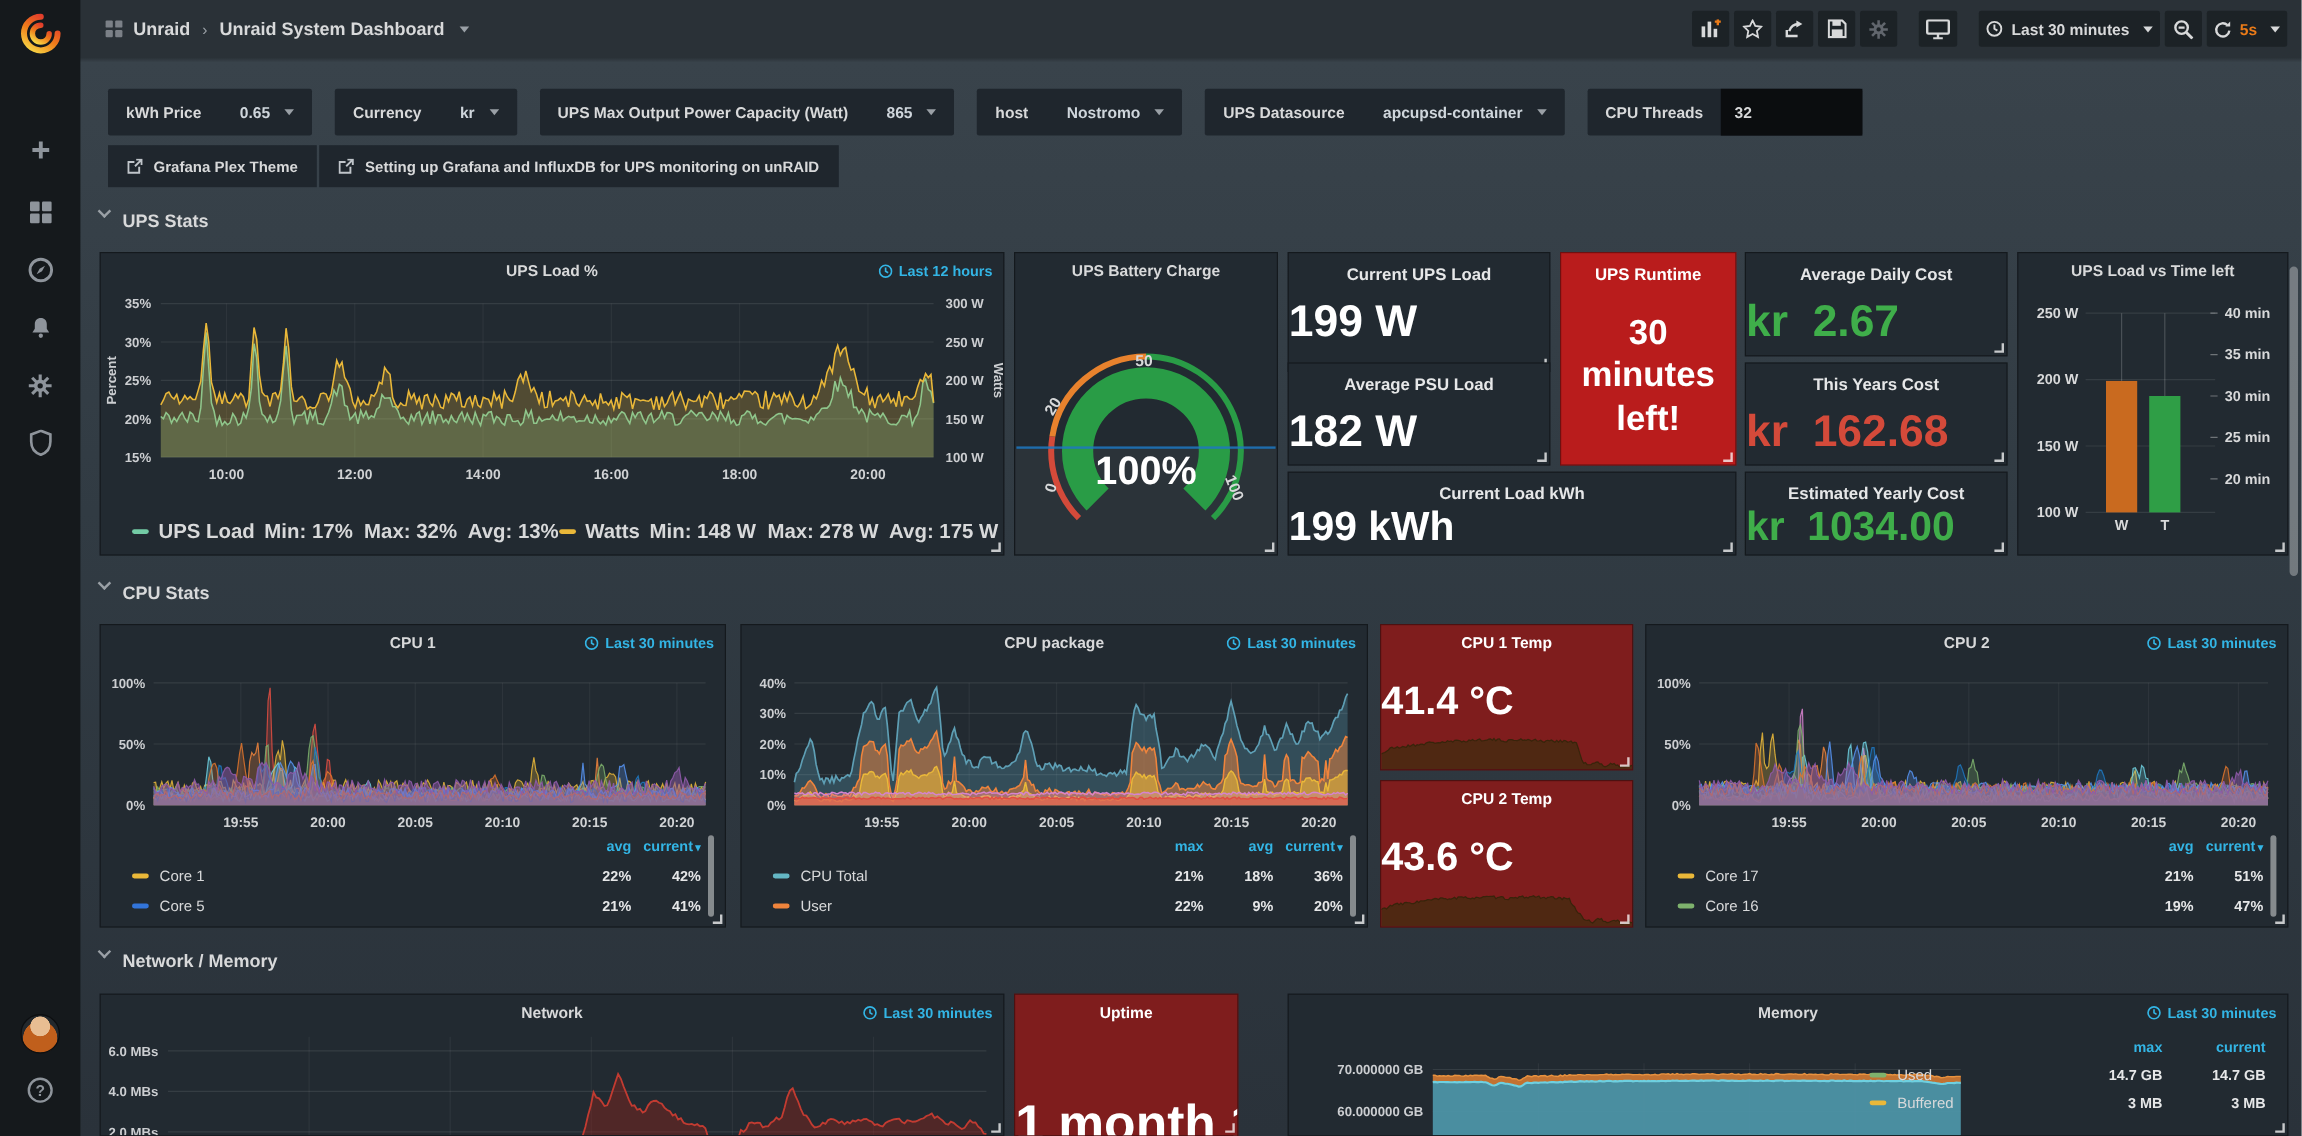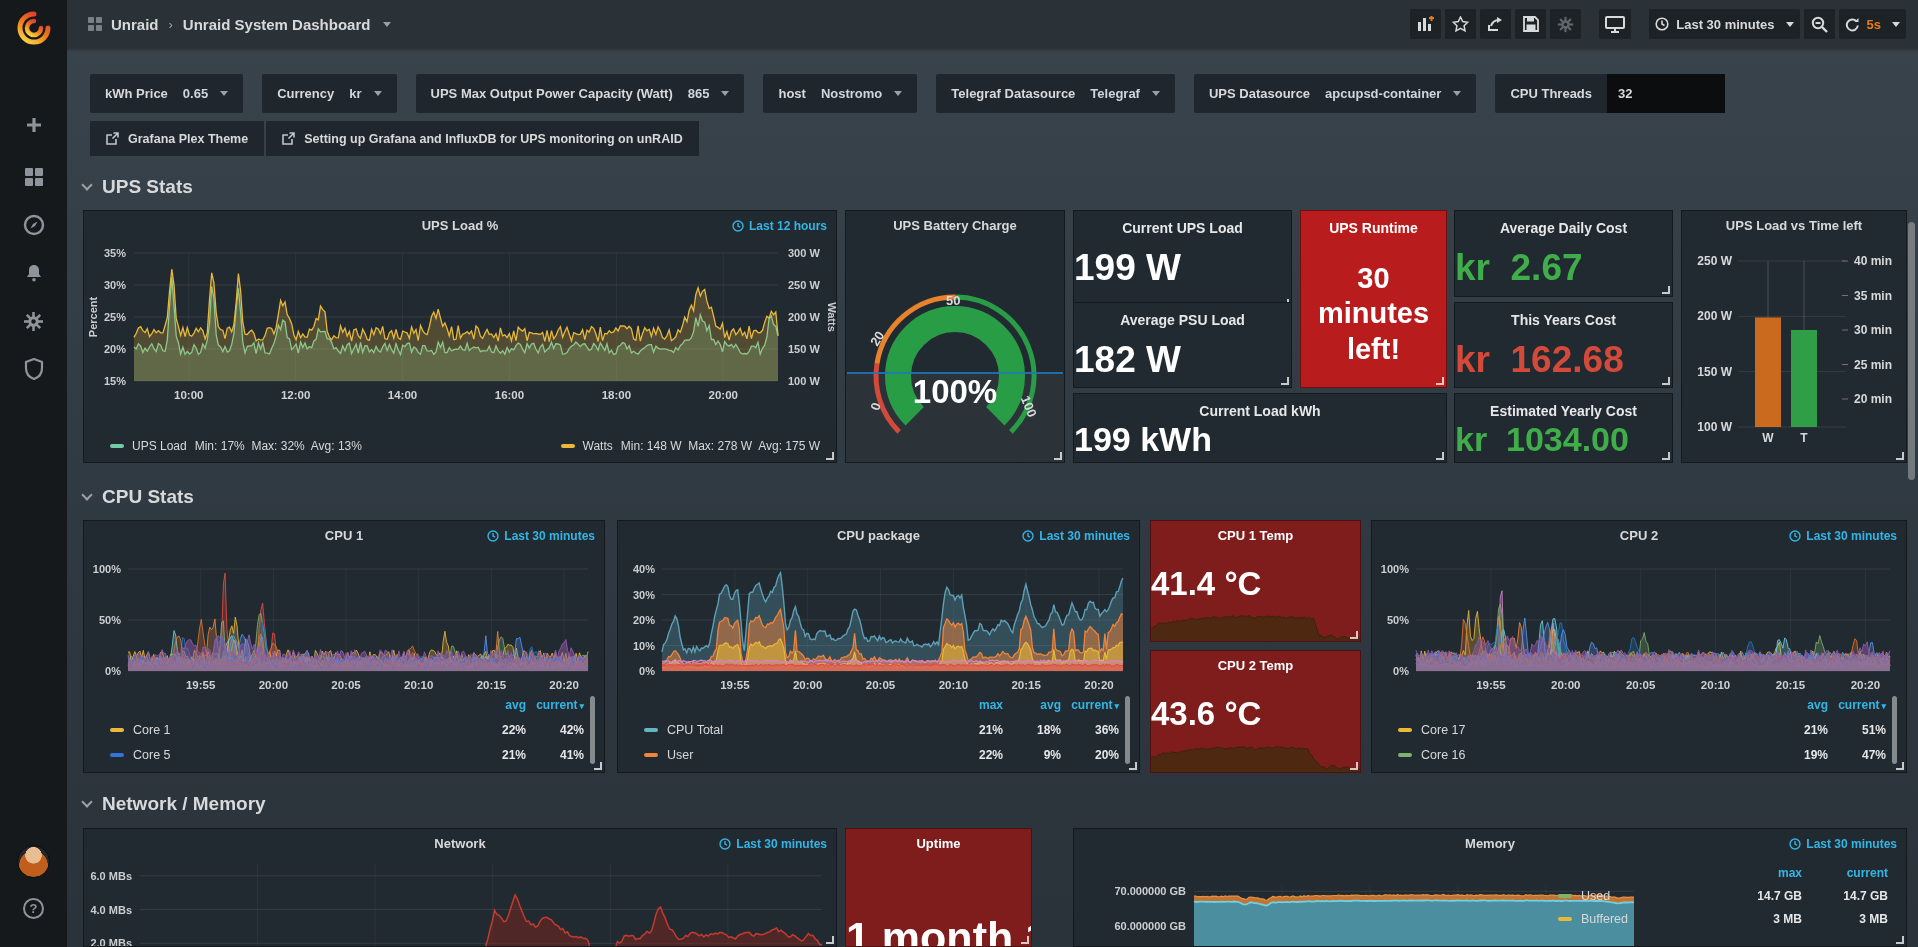--- a/index.html
+++ b/index.html
@@ -36,30 +36,30 @@
   .crumb-title{font-size:15px;font-weight:600;color:#d8d9da}
   .caret-dn{width:0;height:0;border-left:4px solid transparent;border-right:4px solid transparent;border-top:5px solid #9aa0a6;margin-left:4px}
   .toolbar{margin-left:auto;display:flex;align-items:center;gap:4px;margin-right:12px}
   .tbtn{height:30px;min-width:31px;background:#1c2226;border-radius:2px;display:flex;align-items:center;justify-content:center;color:#d8d9da;cursor:pointer;padding:0 6px}
   .tbtn.sep{margin-left:14px}
   .tbtn.txt{gap:7px;font-weight:700;font-size:13px;white-space:nowrap}
   .orange{color:#eb7b18}
 
   
   .vars{position:absolute;left:90px;top:74px;display:flex;gap:19px;z-index:5}
-  .pill{height:39px;background:#1f262d;border-radius:2px;display:flex;align-items:center;padding:0 15px;gap:15px}
+  .pill{height:39px;background:#1f262d;border-radius:2px;display:flex;align-items:center;padding:0 15px;gap:32px}
   .pill .lab{font-size:13px;font-weight:700;color:#d8d9da;white-space:nowrap}
   .pill .val{font-size:13px;font-weight:600;color:#cfd6dc;display:flex;align-items:center;gap:8px;cursor:pointer;white-space:nowrap}
   .pill.inputpill{padding-right:0;gap:0}
   .pill input{width:118px;height:39px;background:#0b0d0f;border:0;outline:0;color:#d8d9da;font:700 13px "Liberation Sans",sans-serif;padding:0 11px;margin-left:15px}
   .links{position:absolute;left:90px;top:121px;display:flex;gap:2px;z-index:5}
   .linkpill{height:35px;background:#1f262d;display:flex;align-items:center;gap:9px;padding:0 16px;font-size:12.5px;font-weight:700;color:#d8d9da;cursor:pointer}
 
   
-  .sec{position:absolute;display:flex;align-items:center;gap:11px;font-size:19px;font-weight:700;color:#d8d9da;cursor:pointer}
+  .sec{position:absolute;display:flex;gap:11px;font-size:15px;font-weight:700;color:#d8d9da;cursor:pointer}
   .chev{width:8px;height:8px;border-right:2px solid #9aa0a6;border-bottom:2px solid #9aa0a6;transform:rotate(45deg);margin-top:-4px}
 
   
   .panel{position:absolute;background:#222a31;border:1px solid rgba(0,0,0,0.4);overflow:hidden}
   .panel::after{content:"";position:absolute;right:2px;bottom:2px;width:6px;height:6px;
     border-right:2px solid rgba(255,255,255,0.75);border-bottom:2px solid rg ba(255,255,255,0.75);
     border-bottom:2px solid rgba(255,255,255,0.75)}
   .ptitle{position:absolute;top:7px;left:0;right:0;text-align:center;font-size:13px;font-weight:700;color:#d8d9da;z-index:3;cursor:pointer}
   .ptime{position:absolute;top:8px;right:9px;display:flex;align-items:center;gap:5px;color:#33b5e5;font-size:12px;font-weight:600;z-index:3;cursor:pointer}
   .chart{position:absolute;left:0;top:0}
@@ -71,21 +71,21 @@
   .v-big{top:36px;font-size:37px}
   .v-mid{top:26px;font-size:34px}
   .v-temp{top:44px;font-size:33px}
   .green-txt{color:#3fae4a}
   .red-txt{color:#d44a3a}
   .rt-lines{position:absolute;top:50px;left:0;right:0;text-align:center;font-size:29px;line-height:1.22;font-weight:700;color:#fff}
   .rt-lines span{display:block}
   .up-value{position:absolute;top:84px;left:0;right:0;text-align:center;font-size:43px;font-weight:700;color:#fff;white-space:nowrap}
 
   
-  .ts-legend{position:absolute;left:26px;right:16px;bottom:9px;display:flex;justify-content:space-between;font-size:12px;font-weight:400;color:#d8d9da;z-index:2}
+  .ts-legend{position:absolute;left:26px;right:16px;bottom:9px;display:flex;justify-content:space-between;font-size:17px;font-weight:700;color:#d8d9da;z-index:2}
   .leg-item{display:flex;align-items:center;gap:8px;cursor:pointer;white-space:pre}
   .swatch{width:14px;height:4px;border-radius:2px;display:inline-block}
   .tbl-legend{position:absolute;left:26px;right:20px;bottom:5px;font-size:12px;z-index:2}
   .tbl-row{display:flex;align-items:center;height:25px}
   .tbl-row .nm{flex:1;display:flex;align-items:center;gap:9px;font-size:12.5px;color:#d8d9da;cursor:pointer}
   .tbl-row .cell{width:58px;text-align:right;font-weight:700;color:#e6e7e8}
   .tbl-row.hdr .cell{color:#33b5e5;cursor:pointer}
   .sorted::after{content:"▾";font-size:9px;margin-left:2px}
   .leg-sb{position:absolute;right:9px;bottom:8px;width:5px;height:68px;background:rgba(255,255,255,0.45);border-radius:3px}
   .mem-legend{position:absolute;right:18px;top:32px;width:330px;font-size:12px;z-index:2}
@@ -276,27 +276,20 @@
     <span class="lab">UPS Max Output Power Capacity (Watt)</span>
     <span class="val">
         <span>865</span>
         <span class="caret-dn"></span>
       </span>
   </div>
   <div class="pill">
     <span class="lab">host</span>
     <span class="val">
         <span>Nostromo</span>
-        <span class="caret-dn"></span>
-      </span>
-  </div>
-  <div class="pill">
-    <span class="lab">Telegraf Datasource</span>
-    <span class="val">
-        <span>Telegraf</span>
         <span class="caret-dn"></span>
       </span>
   </div>
   <div class="pill">
     <span class="lab">UPS Datasource</span>
     <span class="val">
         <span>apcupsd-container</span>
         <span class="caret-dn"></span>
       </span>
   </div>

